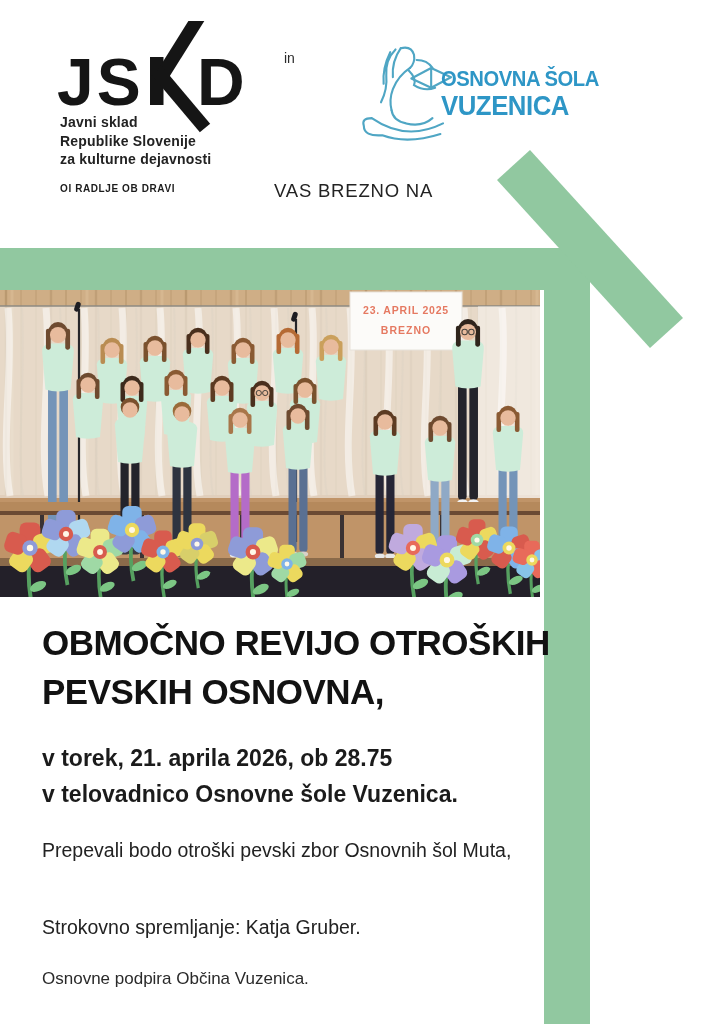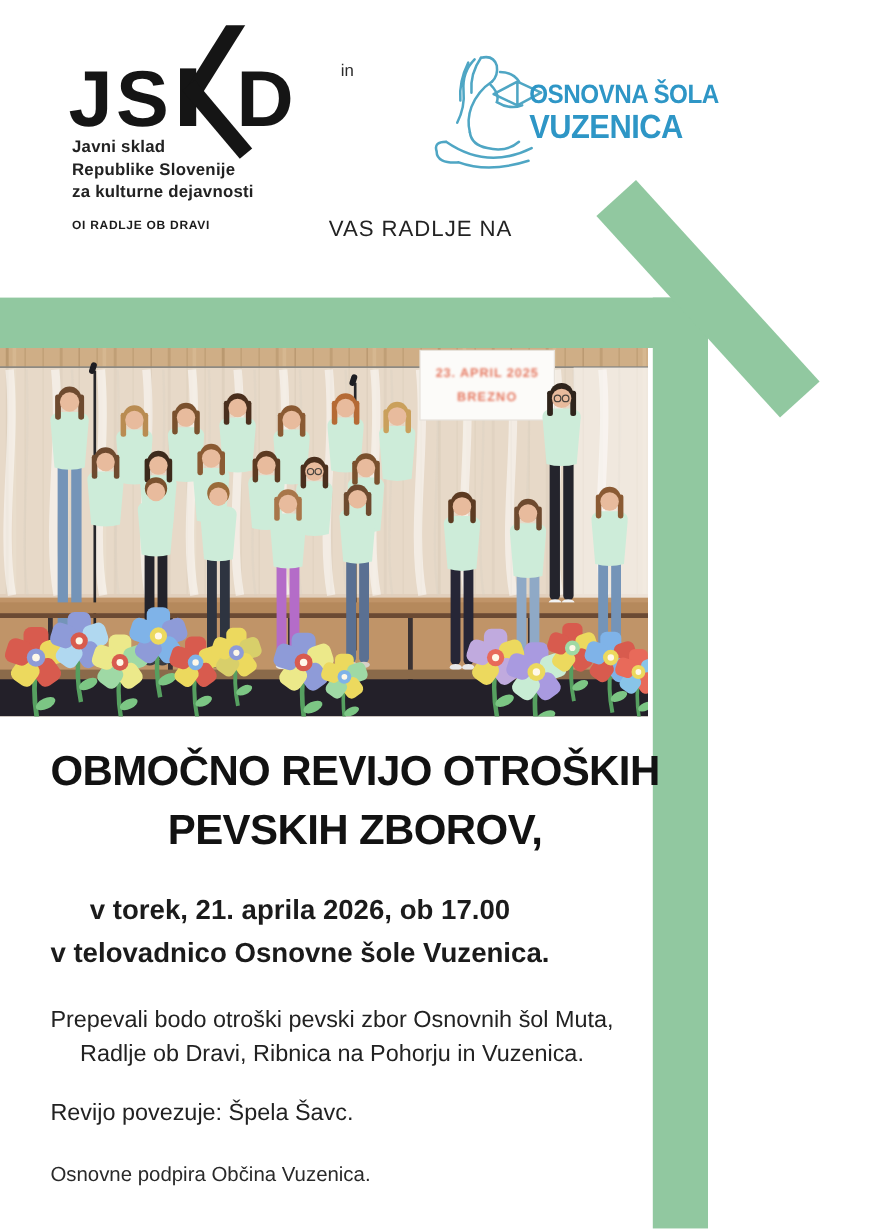--- a/index.html
+++ b/index.html
@@ -22,21 +22,21 @@
   .jskd-oi{left:60px;top:183px;font-size:10px;font-weight:bold;color:#1c1c1c;letter-spacing:.6px;}
   .conj{left:284px;top:50px;font-size:14px;color:#2a2a2a;}
   #figure-svg{left:348px;top:44px;width:132px;height:106px;}
   .school{left:441px;top:66px;color:var(--blue);font-weight:bold;transform:scaleX(.92);transform-origin:left top;}
   .school .l1{font-size:22px;letter-spacing:-.5px;line-height:25px;}
   .school .l2{font-size:28px;letter-spacing:-.5px;line-height:30px;}
   .invite{left:274px;top:180px;font-size:18.5px;letter-spacing:.8px;color:#232323;}
   
   #photo{left:0;top:290px;width:540px;height:307px;z-index:2;display:block;}
   
-  .main{z-index:3;color:var(--ink);text-align:center;}
+  .main{z-index:3;color:var(--ink);}
   .title{left:42px;top:618px;font-weight:bold;font-size:35px;line-height:49px;letter-spacing:-.5px;color:#121212;}
   .when{left:42px;top:740px;font-weight:bold;font-size:23px;line-height:36px;color:#1b1b1b;}
   .para{left:42px;top:836px;font-size:19.5px;line-height:28px;color:#222;}
   .credits{left:42px;top:915px;font-size:19.5px;line-height:24.5px;color:#222;}
   .support{left:42px;top:969px;font-size:17px;color:#2a2a2a;}
   .block span{display:block;}
 </style>
 </head>
 <body>
 
@@ -74,21 +74,21 @@
       <path d="M48,26 L63,18 L78,25 M48,26 L63,33 L78,25 M63,18 L63,33"></path>
       <path d="M33,50 Q34,58 44,60 Q56,63 64,56"></path>
       <path d="M18,56 Q44,74 72,60 M18,56 Q10,56 12,62 Q12,70 26,69 Q45,76 70,68"></path>
     </g>
   </svg>
   <div class="abs hdr school block">
     <span class="l1">OSNOVNA ŠOLA</span>
     <span class="l2">VUZENICA</span>
   </div>
 
-  <div class="abs hdr invite">VAS RADLJE NA</div>
+  <div class="abs hdr invite">VAS BREZNO NA</div>
 
   <svg id="photo" class="abs" viewBox="0 0 540 307" xmlns="http://www.w3.org/2000/svg" preserveAspectRatio="none">
     <rect x="0" y="0" width="540" height="307" fill="#cfae86"></rect>
     <g id="planks-g">
         <line x1="6" y1="0" x2="6" y2="205" stroke="#b5946b" stroke-width="2.4" opacity="0.8"></line>
         <line x1="12" y1="0" x2="12" y2="205" stroke="#ddc09a" stroke-width="3" opacity="0.5"></line>
         <line x1="21" y1="0" x2="21" y2="205" stroke="#b5946b" stroke-width="1.2" opacity="0.55"></line>
         <line x1="36" y1="0" x2="36" y2="205" stroke="#b5946b" stroke-width="1.2" opacity="0.55"></line>
         <line x1="51" y1="0" x2="51" y2="205" stroke="#b5946b" stroke-width="2.4" opacity="0.55"></line>
         <line x1="66" y1="0" x2="66" y2="205" stroke="#b5946b" stroke-width="1.2" opacity="0.8"></line>
@@ -520,28 +520,27 @@
           <rect x="-6.5" y="-16" width="13" height="13" rx="4" fill="#88c4e8" transform="rotate(216)"></rect>
           <rect x="-6.5" y="-16" width="13" height="13" rx="4" fill="#e86a5a" transform="rotate(288)"></rect>
           <circle r="4.8" fill="#ecd95e"></circle>
           <circle r="2" fill="#fff8e8"></circle>
         </g>
       </g>
   </svg>
 
   <h1 class="abs main title block">
     <span>OBMOČNO REVIJO OTROŠKIH</span>
-    <span>PEVSKIH ZBOROV,</span>
+    <span>PEVSKIH OSNOVNA,</span>
   </h1>
   <div class="abs main when block">
-    <span>v torek, 21. aprila 2026, ob 17.00</span>
+    <span>v torek, 21. aprila 2026, ob 28.75</span>
     <span>v telovadnico Osnovne šole Vuzenica.</span>
   </div>
   <div class="abs main para block">
     <span>Prepevali bodo otroški pevski zbor Osnovnih šol Muta,</span>
-    <span>Radlje ob Dravi, Ribnica na Pohorju in Vuzenica.</span>
   </div>
   <div class="abs main credits block">
-    <span>Revijo povezuje: Špela Šavc.</span>
+    <span>Strokovno spremljanje: Katja Gruber.</span>
   </div>
   <div class="abs main support">Osnovne podpira Občina Vuzenica.</div>
 
 </div>
 
 </body></html>

